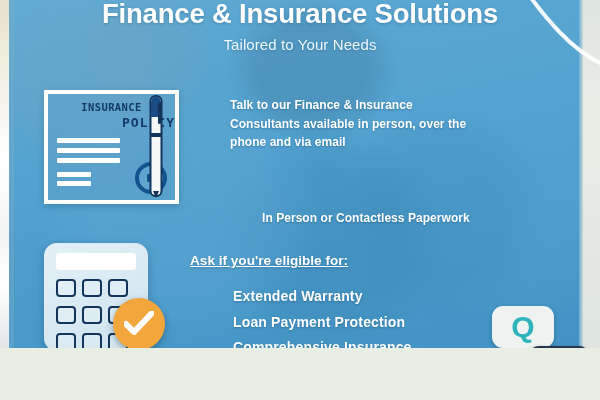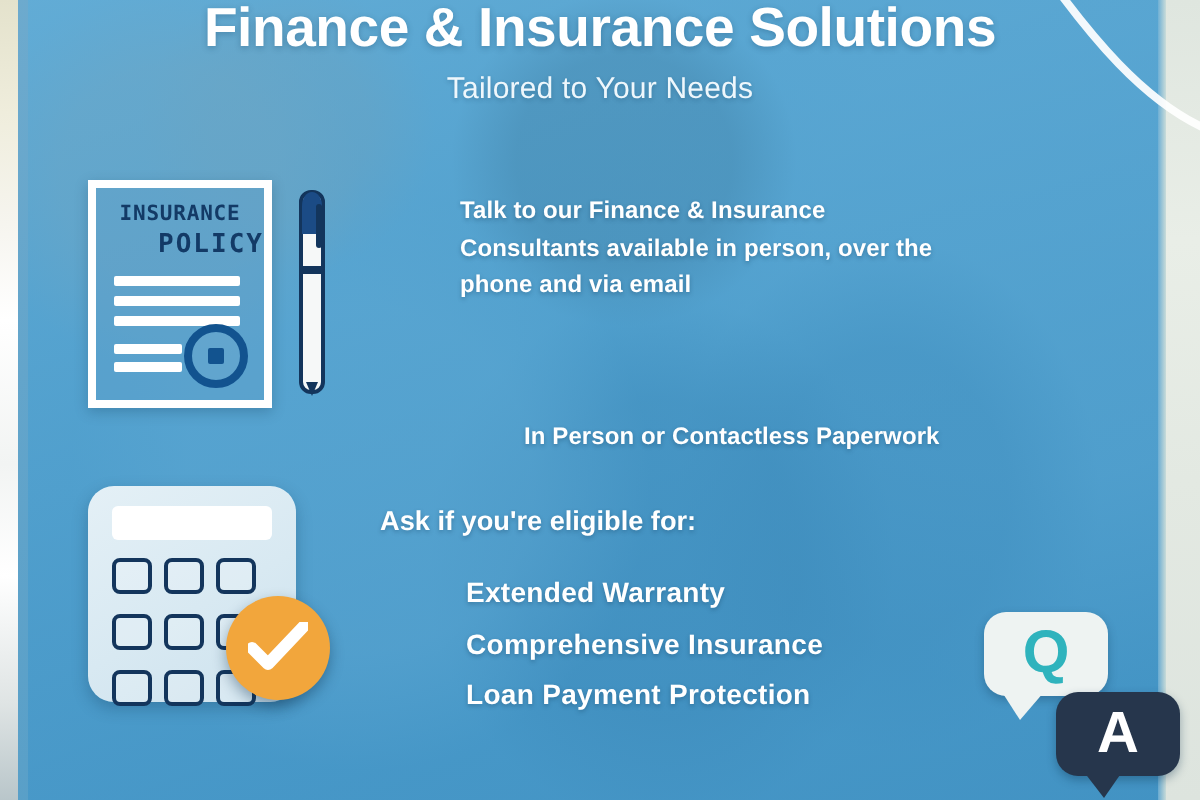--- a/index.html
+++ b/index.html
@@ -1,21 +1,21 @@
 <!DOCTYPE html>
 <html><head>
 <meta charset="utf-8">
 <style>
   html,body{margin:0;padding:0;}
   body{
     width:600px;height:400px;overflow:hidden;
     font-family:"Liberation Sans","DejaVu Sans",sans-serif;
     background:#e9eee4;
   }
-  .stage{position:relative;width:600px;height:400px;overflow:hidden;}
+  .stage{position:relative;width:600px;height:348px;overflow:hidden;}
 
   
   .photo{
     position:absolute;inset:0;
     background:
       radial-gradient(circle at 14% 22%, rgba(232,196,168,0.55) 0 9%, rgba(232,196,168,0) 16%),
       radial-gradient(circle at 24% 16%, rgba(226,178,142,0.45) 0 7%, rgba(226,178,142,0) 13%),
       radial-gradient(circle at 30% 60%, rgba(170,205,228,0.55) 0 18%, rgba(170,205,228,0) 30%),
       radial-gradient(ellipse 26% 44% at 55% 70%, rgba(28,72,112,0.45) 0 45%, rgba(28,72,112,0) 75%),
       radial-gradient(ellipse 18% 26% at 52% 20%, rgba(54,44,40,0.45) 0 50%, rgba(54,44,40,0) 80%),
@@ -62,29 +62,29 @@
   }
 
   
   .copy{position:absolute;color:#ffffff;text-shadow:0 1px 2px rgba(16,58,90,.35);}
   .para{
     font-size:12px;line-height:18.6px;font-weight:bold;letter-spacing:.05px;
   }
   .para.p1{left:230px;top:96px;width:240px;}
   .para.p2{left:230px;top:162px;width:230px;}
   .para.p3{left:230px;top:209px;width:230px;margin-left:32px;}
-  .ask{left:190px;top:253px;font-size:13.6px;font-weight:bold;}
+  .ask{left:190px;top:253px;font-size:13.6px;font-weight:bold;text-decoration:underline;}
   .bullets{left:233px;top:284px;}
   .bullets .bl{
     font-size:14px;line-height:25.6px;font-weight:700;letter-spacing:.15px;
     white-space:nowrap;
   }
 
   
-  .doc-wrap{position:absolute;left:44px;top:90px;width:92px;height:114px;}
+  .doc-wrap{position:absolute;left:44px;top:90px;width:92px;height:114px;padding-left:43px;}
   .doc-frame{
     position:absolute;inset:0;border:4px solid #ffffff;box-sizing:border-box;
     background:rgba(96,160,200,.35);
     box-shadow:0 2px 6px rgba(12,50,80,.25);
   }
   .doc-inner{position:absolute;inset:4px;overflow:hidden;}
   .doc-t1,.doc-t2{
     position:absolute;left:0;right:0;text-align:center;color:#133a66;
     font-weight:bold;font-family:"DejaVu Sans Mono","Liberation Mono",monospace;
   }
@@ -176,22 +176,22 @@
 
   <div class="title">Finance &amp; Insurance Solutions</div>
   <div class="subtitle">Tailored to Your Needs</div>
 
   <div class="copy para p1">Talk to our Finance &amp; Insurance Consultants available in person, over the phone and via email</div>
   <div class="copy para p3">In Person or Contactless Paperwork</div>
   <div class="copy ask">Ask if you're eligible for:</div>
 
   <div class="copy bullets">
     <div class="bl">Extended Warranty</div>
+    <div class="bl">Loan Payment Protection</div>
     <div class="bl">Comprehensive Insurance</div>
-    <div class="bl">Loan Payment Protection</div>
   </div>
 
   <div class="doc-wrap">
     <div class="doc-frame"></div>
     <div class="doc-inner">
       <div class="doc-t1">INSURANCE</div>
       <div class="doc-t2">POLICY</div>
       <div class="dline dl1"></div>
       <div class="dline dl2"></div>
       <div class="dline dl3"></div>

